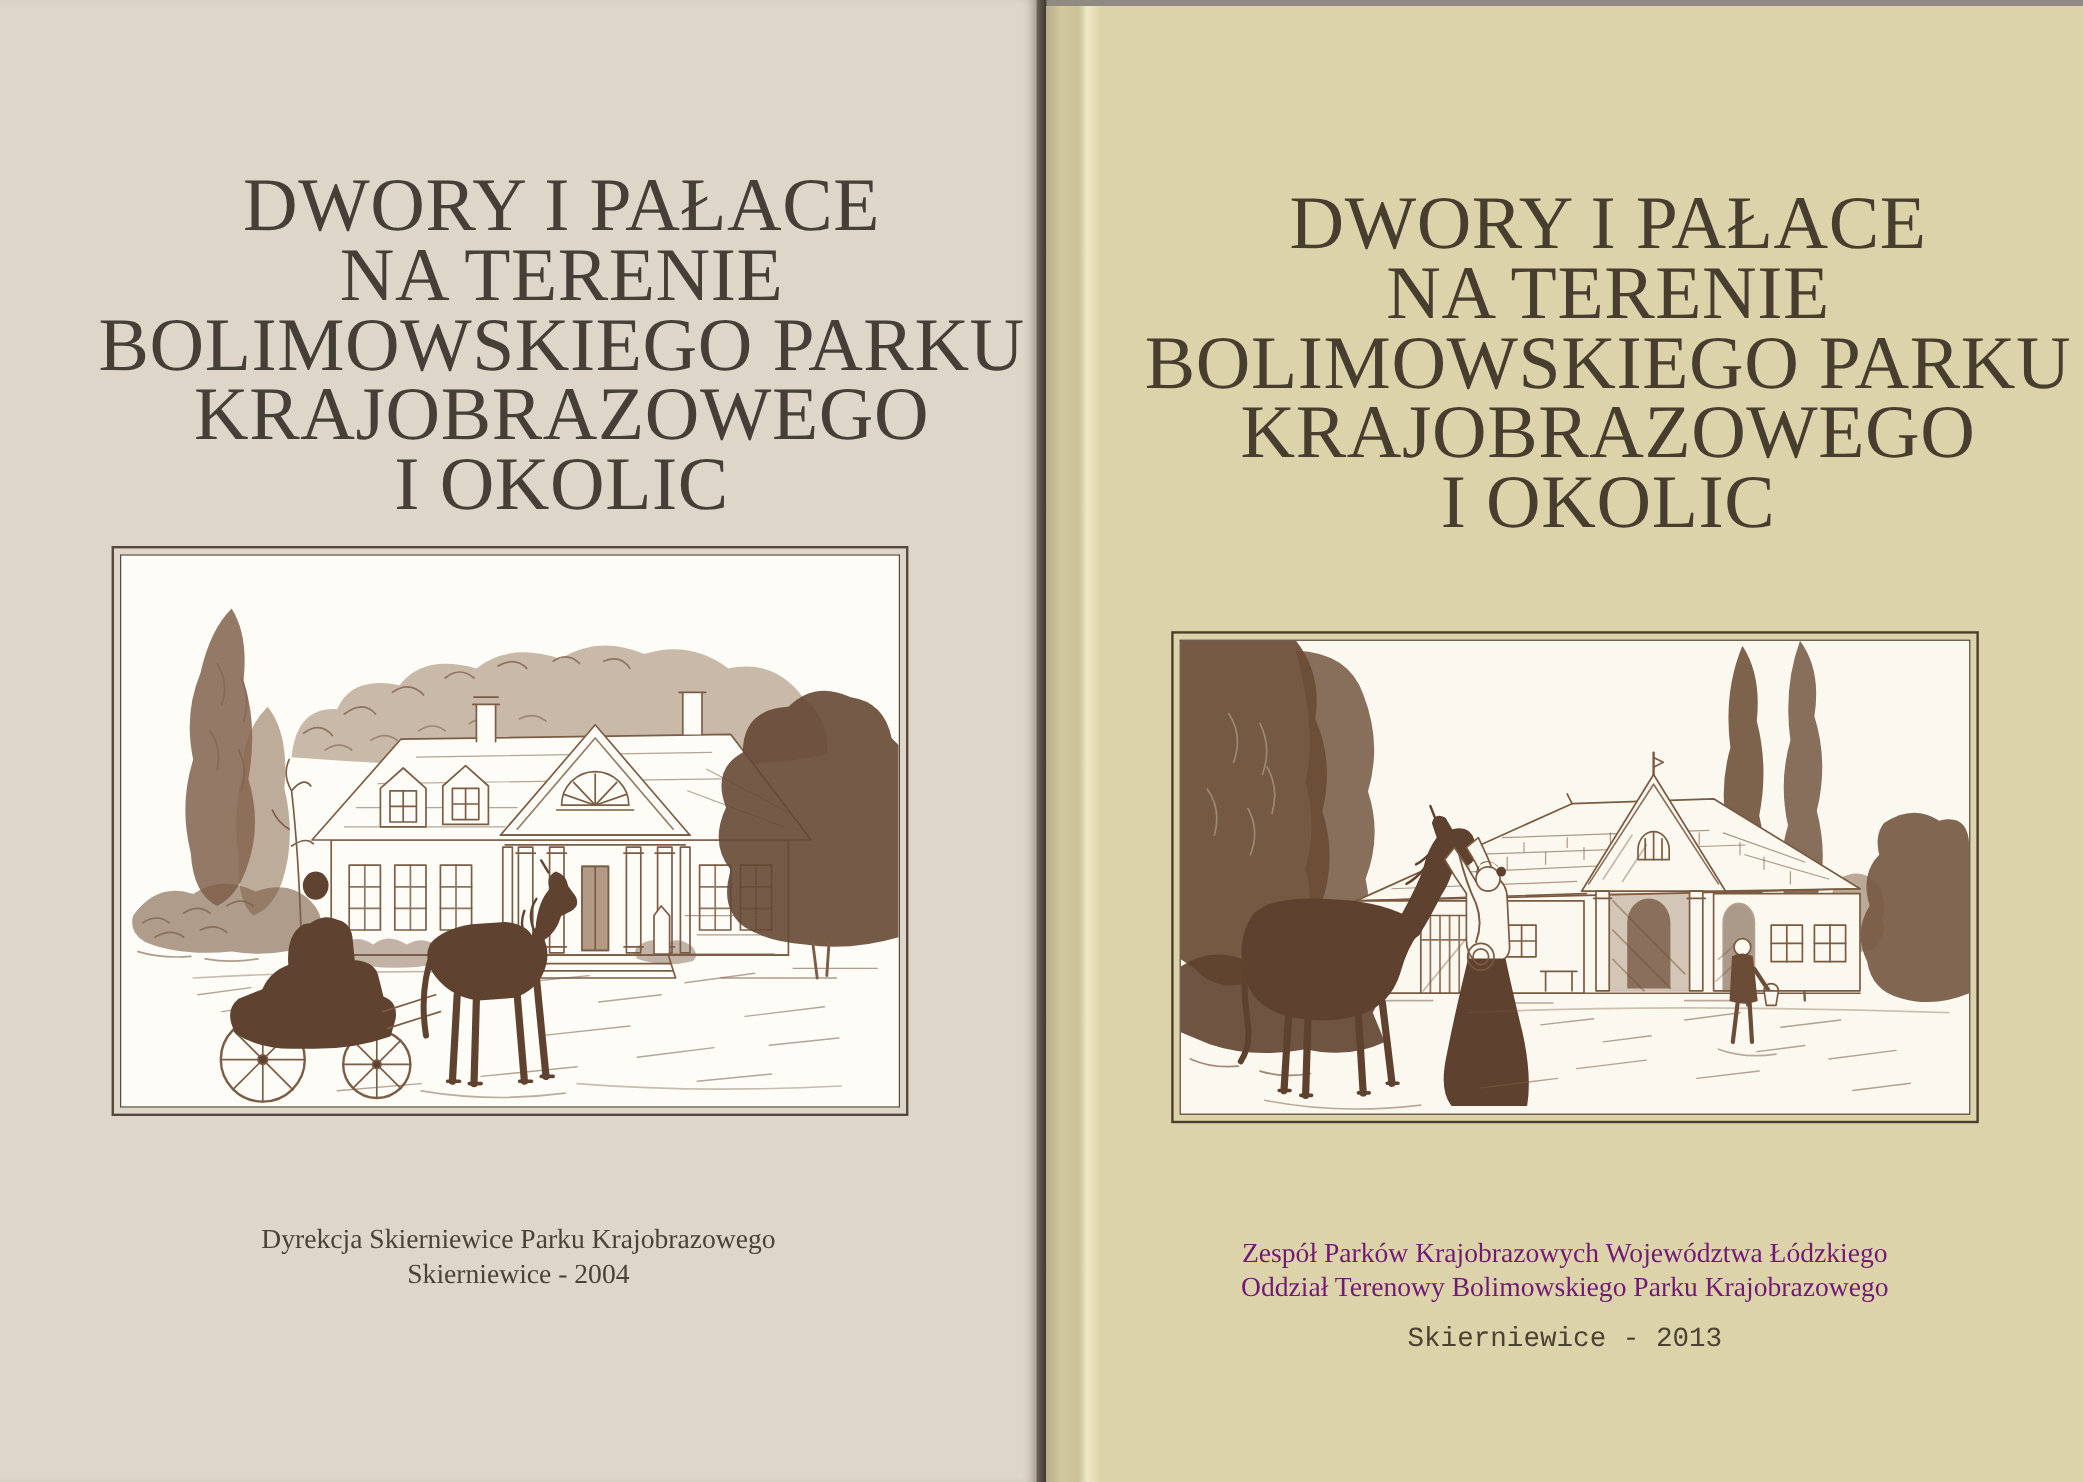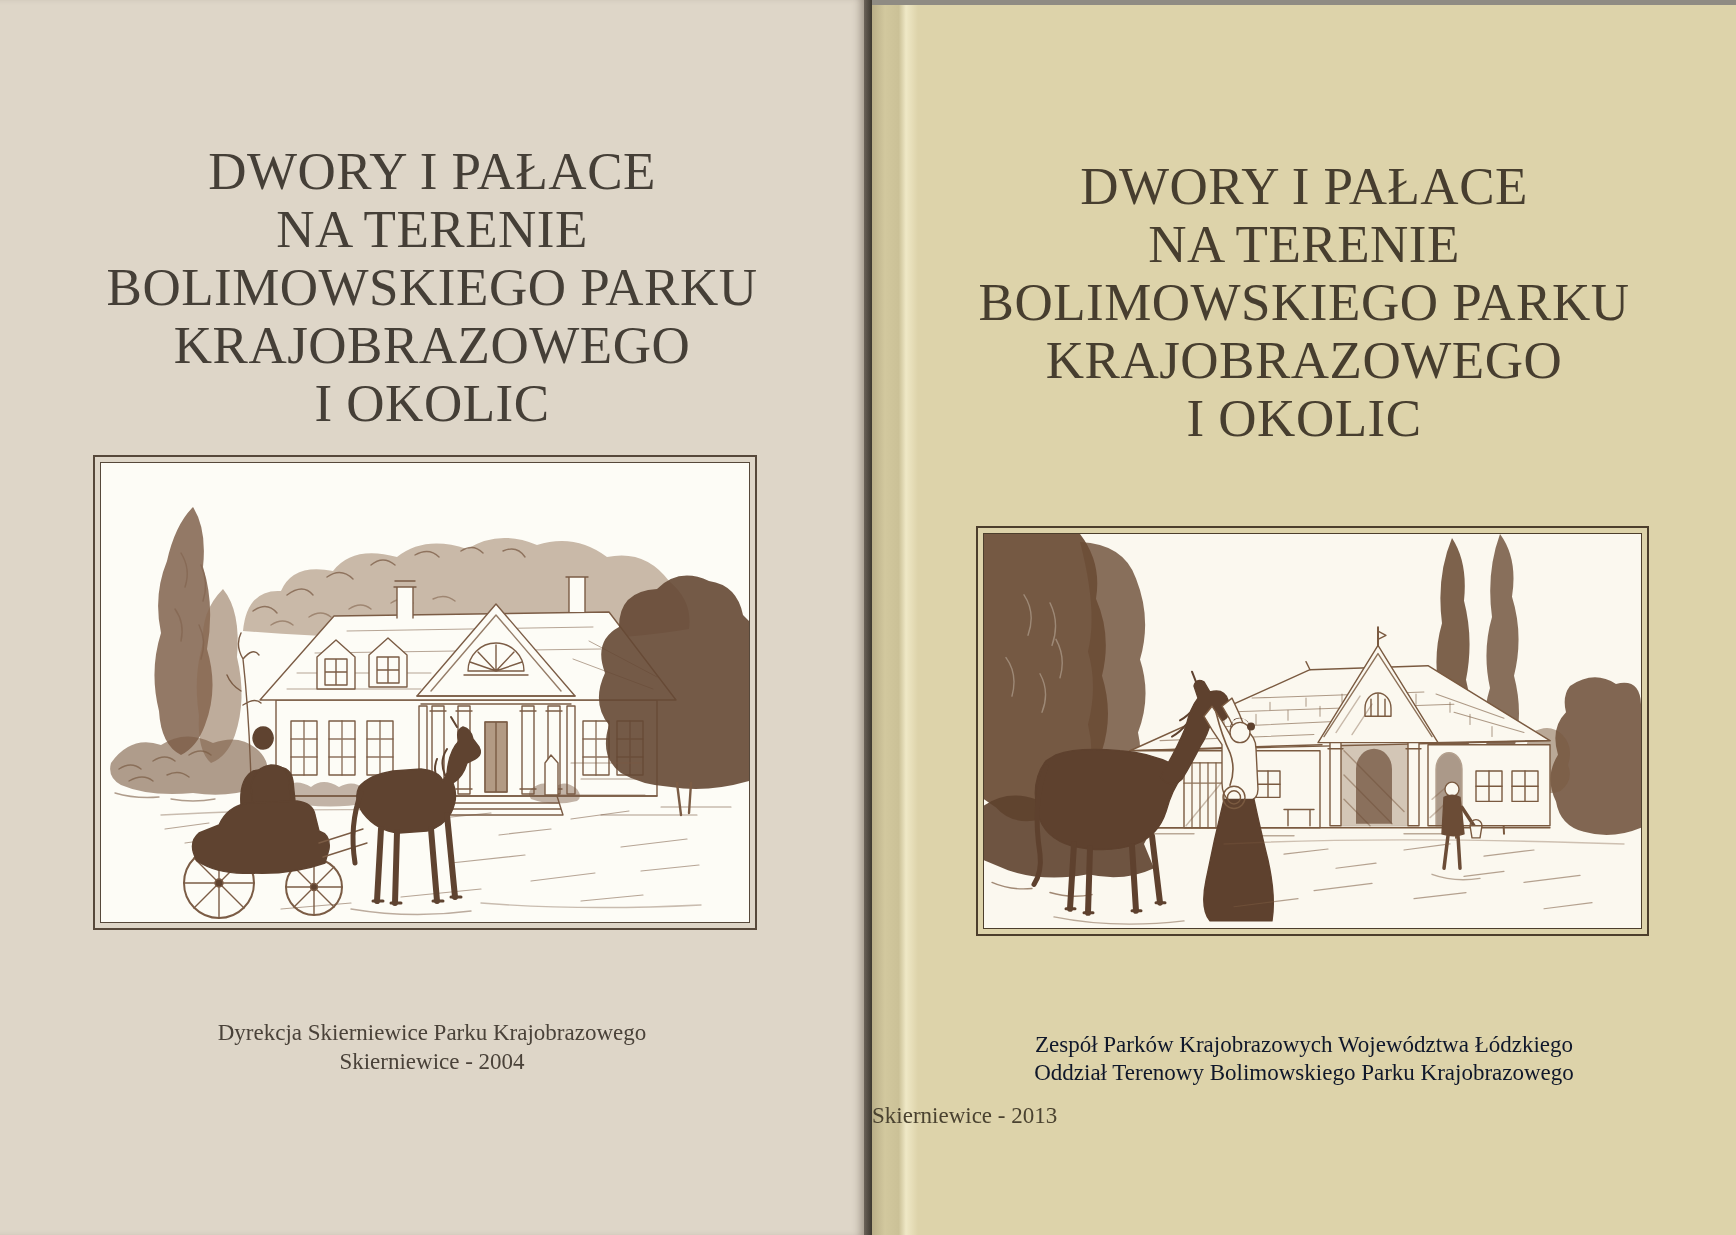--- a/index.html
+++ b/index.html
@@ -9,38 +9,38 @@
   .book{position:absolute;}
   .book-left{left:0;top:0;width:864px;height:1235px;background:#ded6c8;
              box-shadow:inset -8px 0 8px -5px rgba(90,78,66,.5);}
   .book-gap{position:absolute;left:864px;top:0;width:8px;height:1235px;
             background:linear-gradient(90deg,#6a6258,#3d3830);}
   .book-right{left:872px;top:5px;width:864px;height:1230px;background:#ddd3aa;}
   .spine{position:absolute;left:0;top:0;bottom:0;width:46px;
          background:linear-gradient(90deg,#b9ae88 0%,#d2c89e 28%,#cbc197 58%,#efe8c6 74%,#ddd3aa 100%);}
 
   .title{position:absolute;left:0;width:100%;text-align:center;
-         font-size:53px;line-height:58px;letter-spacing:.5px;color:#453f37;}
+         font-size:63px;line-height:58px;letter-spacing:.5px;color:#453f37;padding-left:36px;}
   .title-left{top:142px;}
   .title-right{top:152px;color:#473e2f;}
 
   .frame{position:absolute;box-sizing:border-box;border:2px solid #56483a;padding:5px;}
   .frame-left{left:93px;top:455px;width:664px;height:475px;background:#ded6c8;}
   .frame-right{left:104px;top:521px;width:673px;height:410px;background:#ddd3aa;border-color:#4c3e2c;}
   .frame-inner{width:100%;height:100%;box-sizing:border-box;border:1px solid #56483a;
                background:#fdfcf6;overflow:hidden;}
   .frame-right .frame-inner{background:#fbf8ef;border-color:#4c3e2c;}
   .frame svg{display:block;width:100%;height:100%;}
 
   .publisher{position:absolute;left:0;width:100%;text-align:center;
              font-size:23px;line-height:29px;color:#4a4239;}
   .publisher-left{top:1018px;}
-  .publisher-right{top:1026px;line-height:28px;color:#0f172a;}
-  .imprint-right{position:absolute;left:0;width:100%;
-                 top:1098px;font-size:23px;color:#4a4230;}
+  .publisher-right{top:1026px;line-height:28px;color:#701a75;}
+  .imprint-right{position:absolute;left:0;width:100%;text-align:center;
+                 top:1098px;font-size:23px;color:#4a4230;font-family:Liberation Mono, monospace;}
 </style>
 </head>
 <body>
 
 <div class="photo">
 
   <section class="book book-left">
 
     <div class="title title-left">
       <div class="title-line">DWORY I PAŁACE</div>

